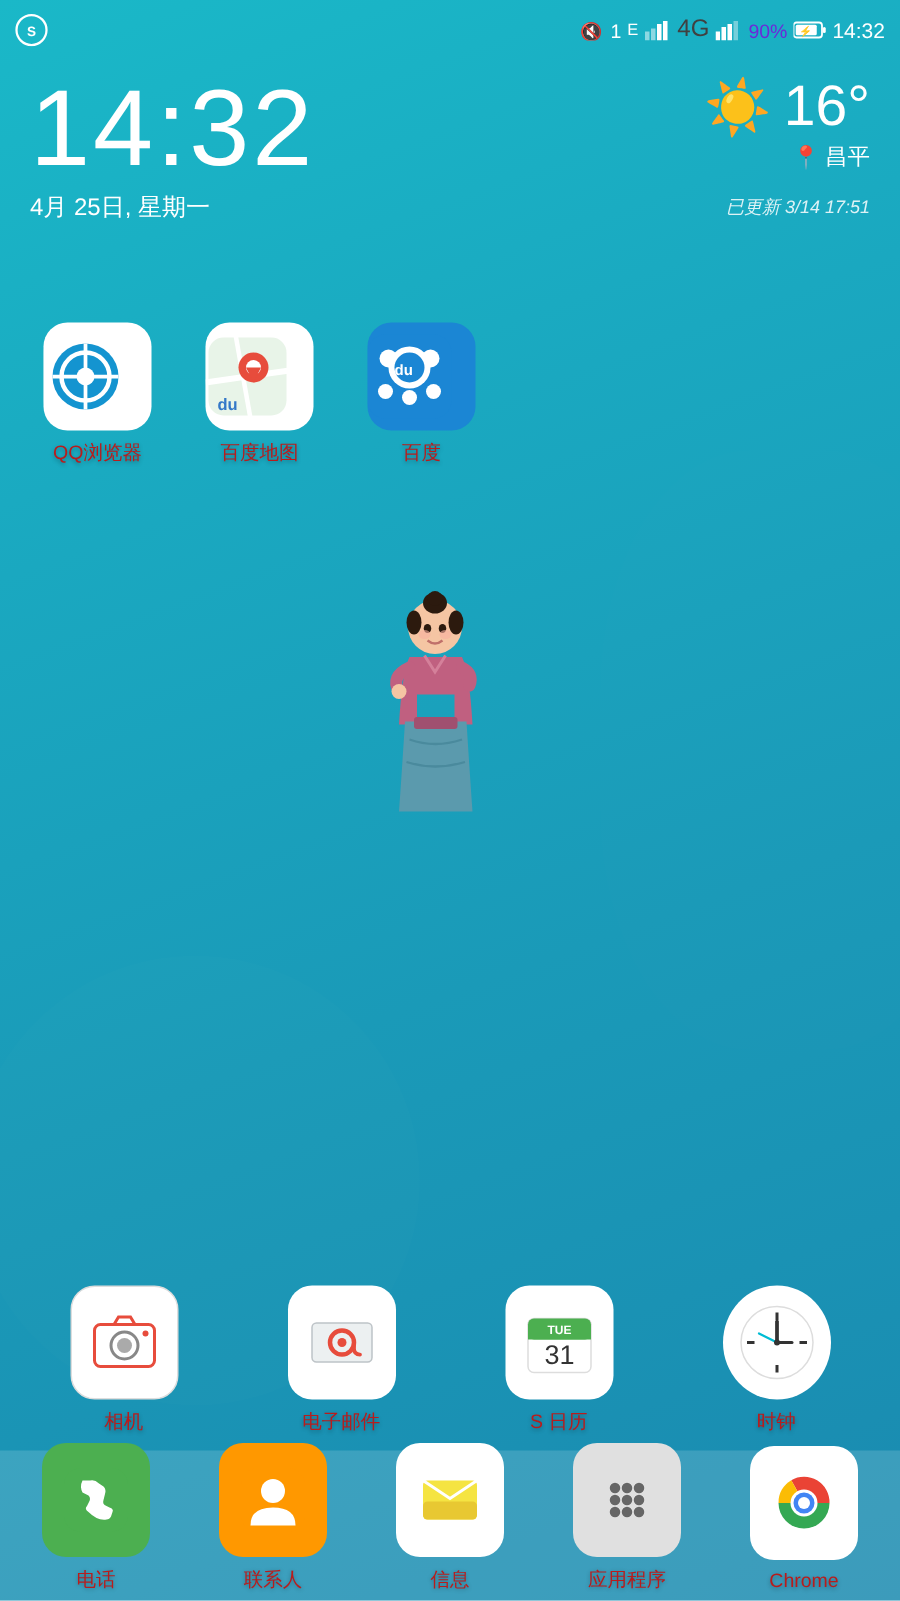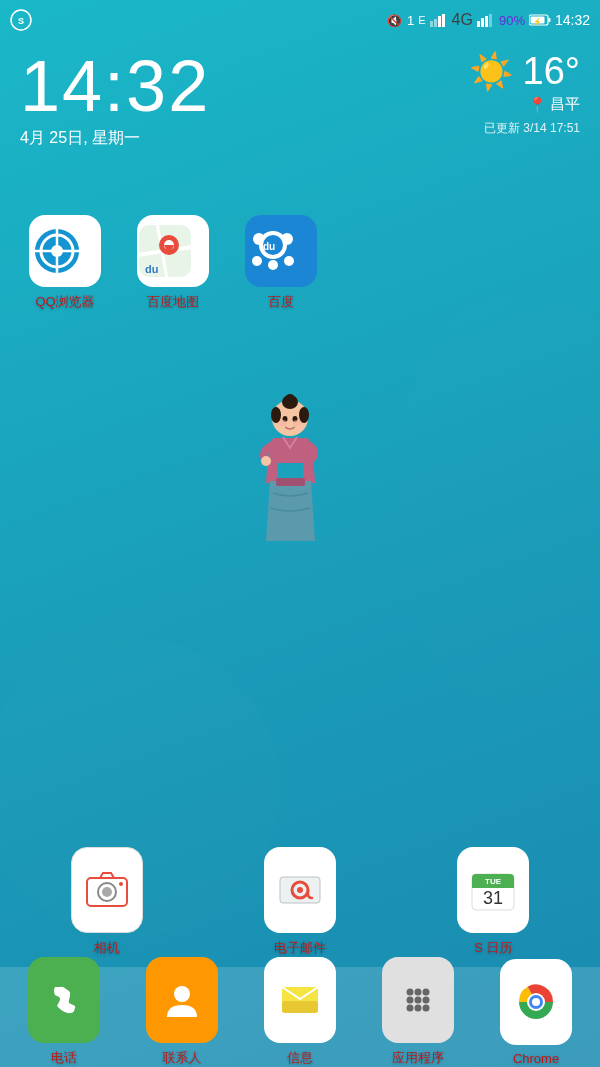--- a/index.html
+++ b/index.html
@@ -72,22 +72,23 @@
     .weather-location {
       font-size: 15px;
       display: flex;
       align-items: center;
       justify-content: flex-end;
       gap: 3px;
       margin-top: 2px;
     }
     .weather-updated {
       font-size: 12px;
-      margin-top: 6px;
+      margin-top: 16px;
       opacity: 0.85;
+      font-style: italic;
     }
 
     
     .top-apps {
       position: absolute;
       top: 215px;
       left: 0; right: 0;
       display: flex;
       justify-content: flex-start;
       padding: 0 20px;
@@ -165,21 +166,21 @@
       background: rgba(255,255,255,0.15);
       display: flex;
       justify-content: space-around;
       align-items: center;
       padding: 0 5px 10px;
     }
 
     
     .icon-container {
       width: 72px;
-      height: 86px;
+      height: 76px;
       border-radius: 16px;
       display: flex;
       align-items: center;
       justify-content: center;
       overflow: hidden;
     }
 
     
     .clock-icon-bg {
       background: white;
@@ -414,20 +415,40 @@
         <rect x="5" y="18" width="42" height="6" fill="#4caf50"></rect>
 
         <text x="26" y="20" text-anchor="middle" fill="white" font-size="8" font-weight="bold">TUE</text>
 
         <text x="26" y="40" text-anchor="middle" fill="#333" font-size="18" font-weight="300">31</text>
       </svg>
     </div>
     <span class="app-label">S 日历</span>
   </div>
 
+  <div class="app-item">
+    <div class="icon-container clock-icon-bg" style="background:white;">
+      <svg width="52" height="52" viewBox="0 0 52 52">
+        <circle cx="26" cy="26" r="24" fill="white" stroke="#ddd" stroke-width="1"></circle>
+        <circle cx="26" cy="26" r="22" fill="white"></circle>
+
+        <line x1="26" y1="6" x2="26" y2="11" stroke="#333" stroke-width="2"></line>
+        <line x1="46" y1="26" x2="41" y2="26" stroke="#333" stroke-width="2"></line>
+        <line x1="26" y1="46" x2="26" y2="41" stroke="#333" stroke-width="2"></line>
+        <line x1="6" y1="26" x2="11" y2="26" stroke="#333" stroke-width="2"></line>
+
+        <line x1="26" y1="26" x2="26" y2="12" stroke="#333" stroke-width="2.5" stroke-linecap="round"></line>
+        <line x1="26" y1="26" x2="36" y2="26" stroke="#333" stroke-width="2" stroke-linecap="round"></line>
+
+        <line x1="26" y1="26" x2="14" y2="20" stroke="#00bcd4" stroke-width="1.5" stroke-linecap="round"></line>
+        <circle cx="26" cy="26" r="2" fill="#333"></circle>
+      </svg>
+    </div>
+    <span class="app-label">时钟</span>
+  </div>
 </div>
 
 <div class="page-indicators" style="bottom: 96px;">
   <div class="dot active"></div>
   <div class="dot inactive"></div>
 </div>
 
 <div class="dock">
 
   <div class="app-item">

